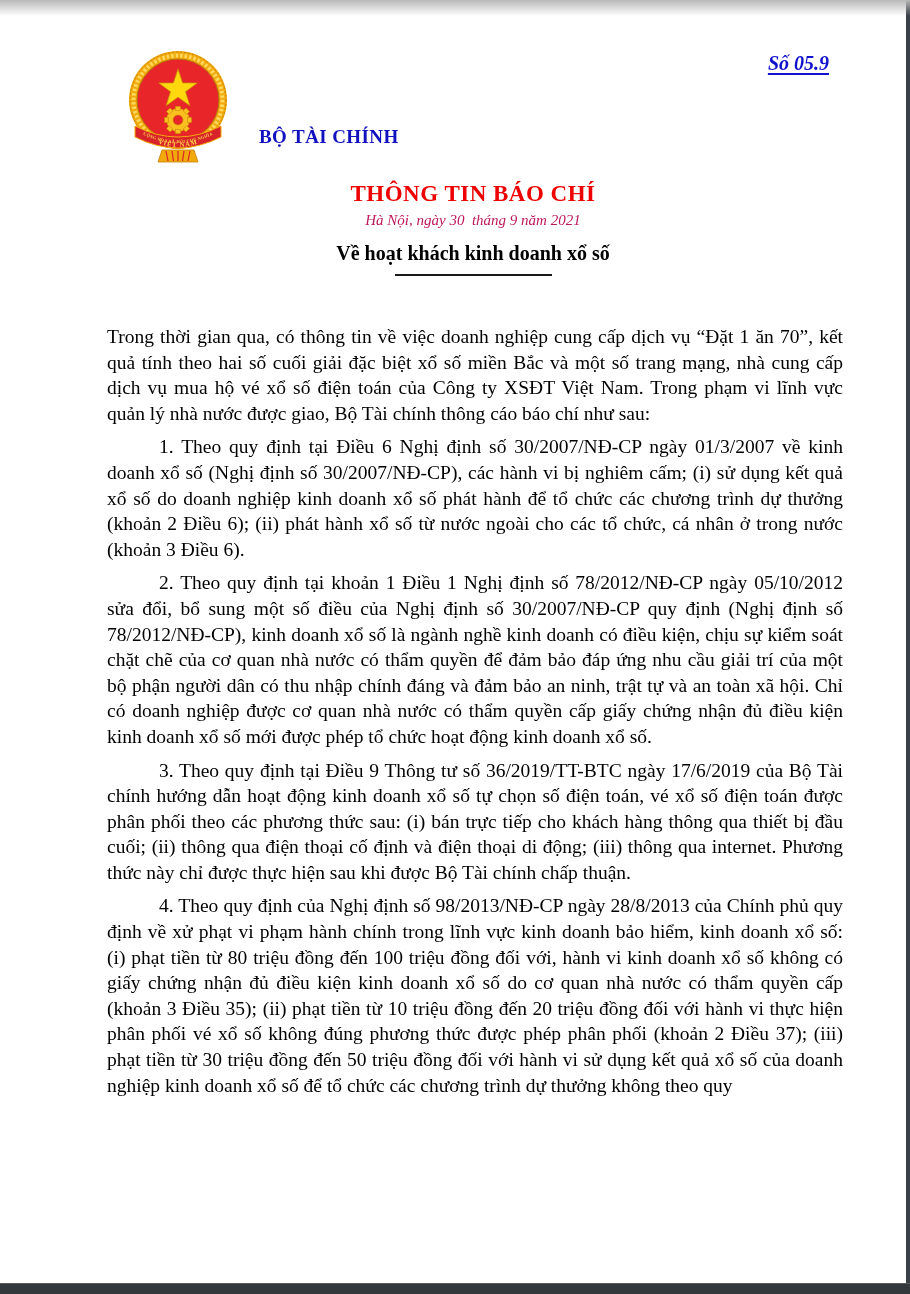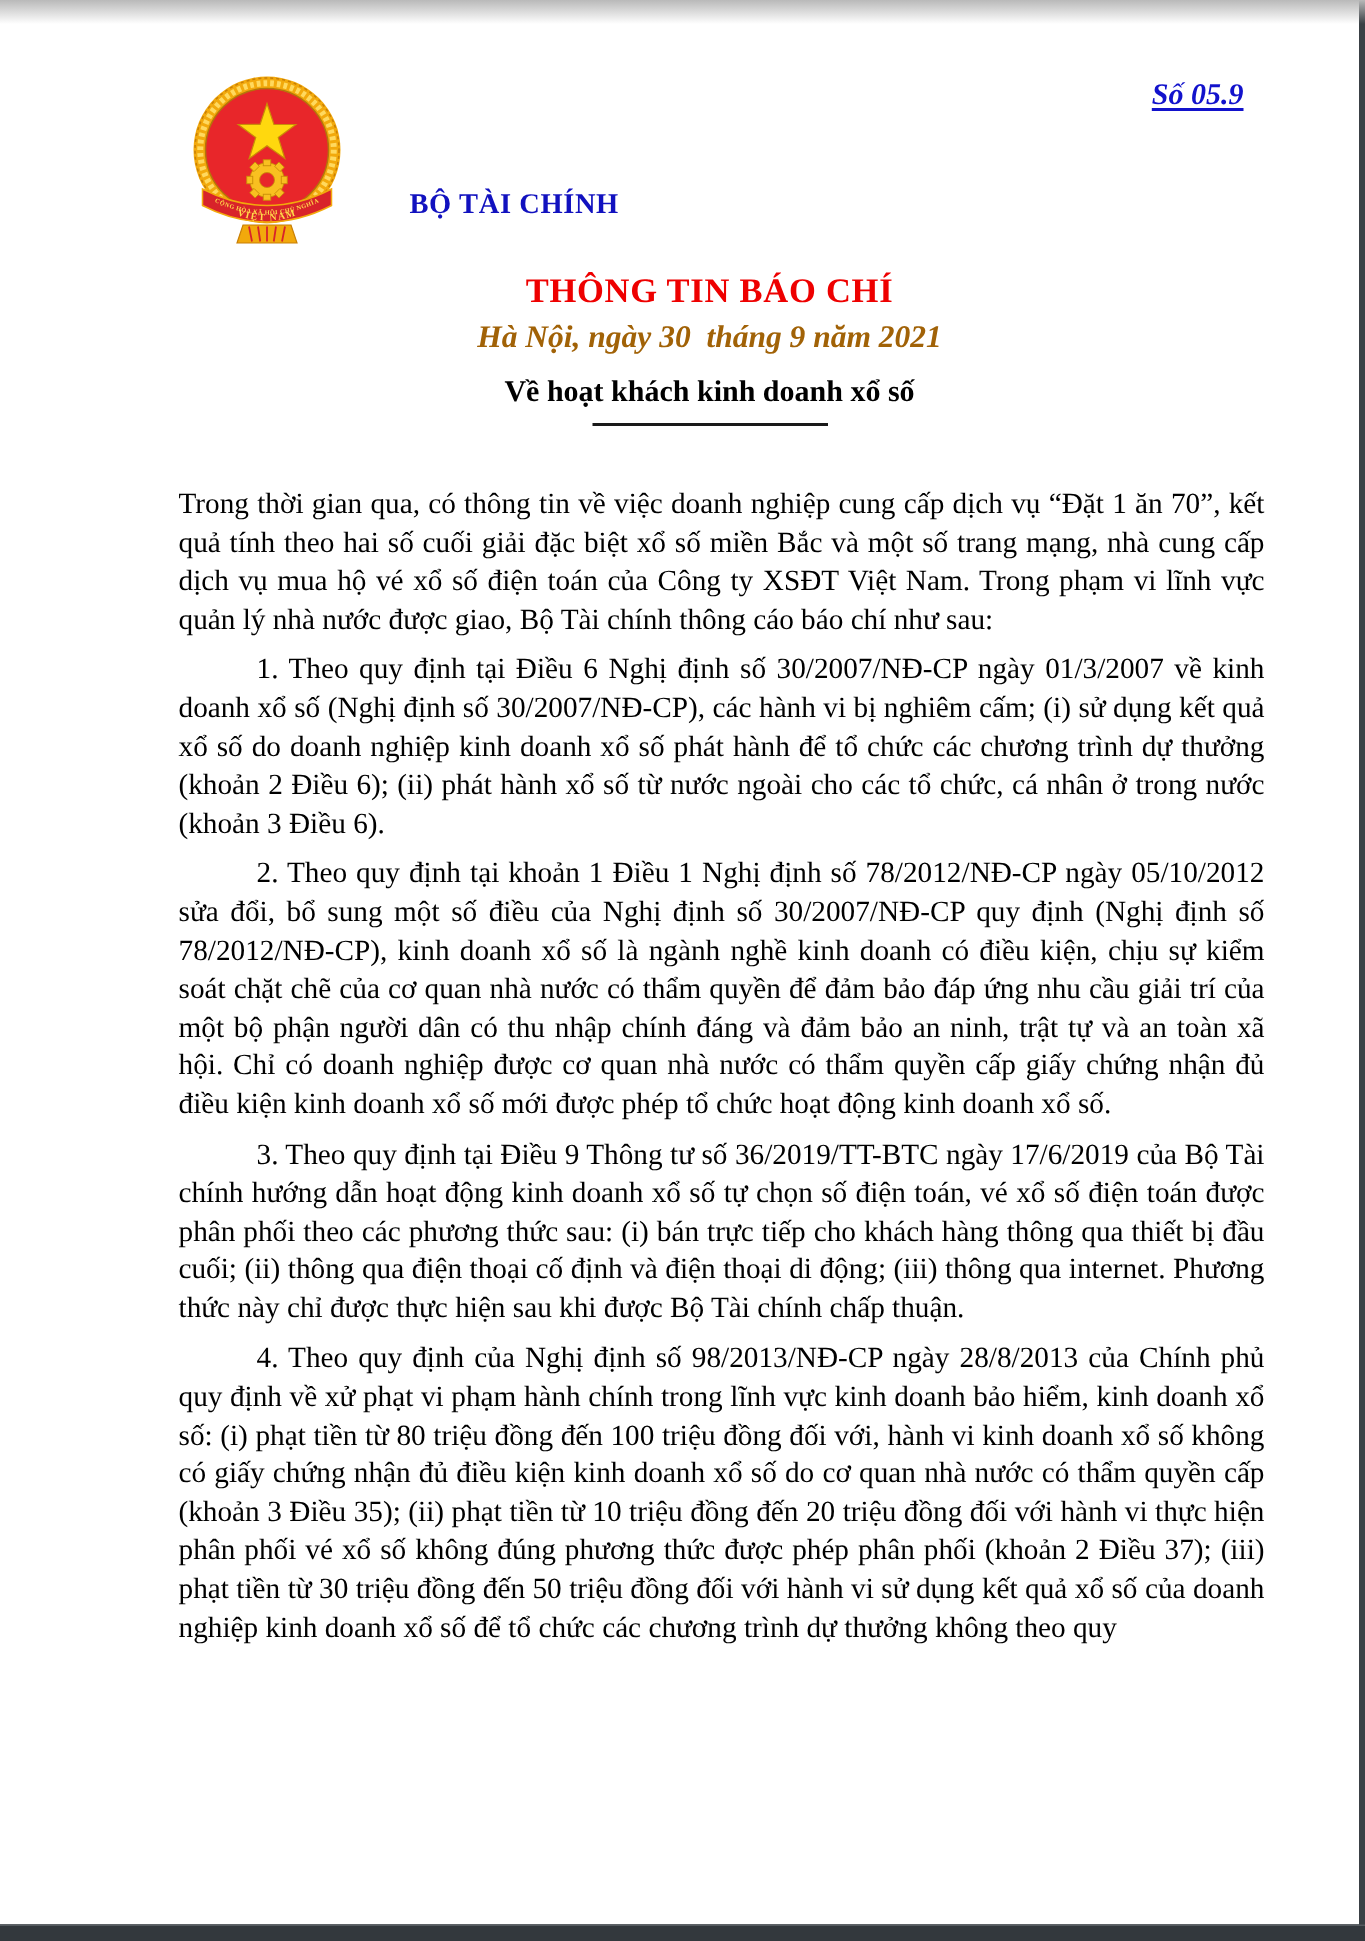--- a/index.html
+++ b/index.html
@@ -30,57 +30,57 @@
     font-size: 20px; font-weight: bold; font-style: italic;
     color: #1212cc;
     text-decoration: underline;
     text-underline-offset: 3px;
   }
   .emblem {
     position: absolute; left: 128px; top: 50px;
     width: 100px; height: 114px;
   }
   .agency {
-    position: absolute; left: 273px; top: 126px;
+    position: absolute; left: 259px; top: 126px;
     font-size: 19px; font-weight: bold;
     color: #1111bf; letter-spacing: 0.4px;
   }
   .headings {
     position: absolute; left: 103px; top: 181px;
     width: 740px; text-align: center;
   }
   .doc-title {
     margin: 0;
     font-size: 23px; font-weight: bold;
     color: #ee0000; letter-spacing: 0.5px;
   }
   .dateline {
     margin-top: 5px;
-    font-size: 21px; font-weight: bold; font-style: italic;
-    color: #a16207;
+    font-size: 15px; font-weight: normal; font-style: italic;
+    color: #be185d;
     white-space: pre-wrap;
   }
   .subject {
     margin-top: 13px;
     font-size: 20px; font-weight: bold;
     color: #000000;
   }
   .subject-rule {
     width: 157px; height: 0;
     border-top: 2px solid #1a1a1a;
     margin: 9px auto 0 auto;
   }
   .body-text {
     position: absolute; left: 103px; top: 324px;
     width: 740px;
     font-size: 19.5px; line-height: 25.6px;
     color: #000000;
     text-align: justify;
   }
-  .body-text p { margin: 0 0 8px 16px; }
+  .body-text p { margin: 0 0 8px 4px; }
   .body-text p.indent { text-indent: 52px; }
   .bottom-bar {
     position: absolute; left: 0; bottom: 0;
     width: 910px; height: 11px;
     background: #33383d;
     border-top: 1px solid #565b60;
     z-index: 5;
   }
 </style>
 </head>

